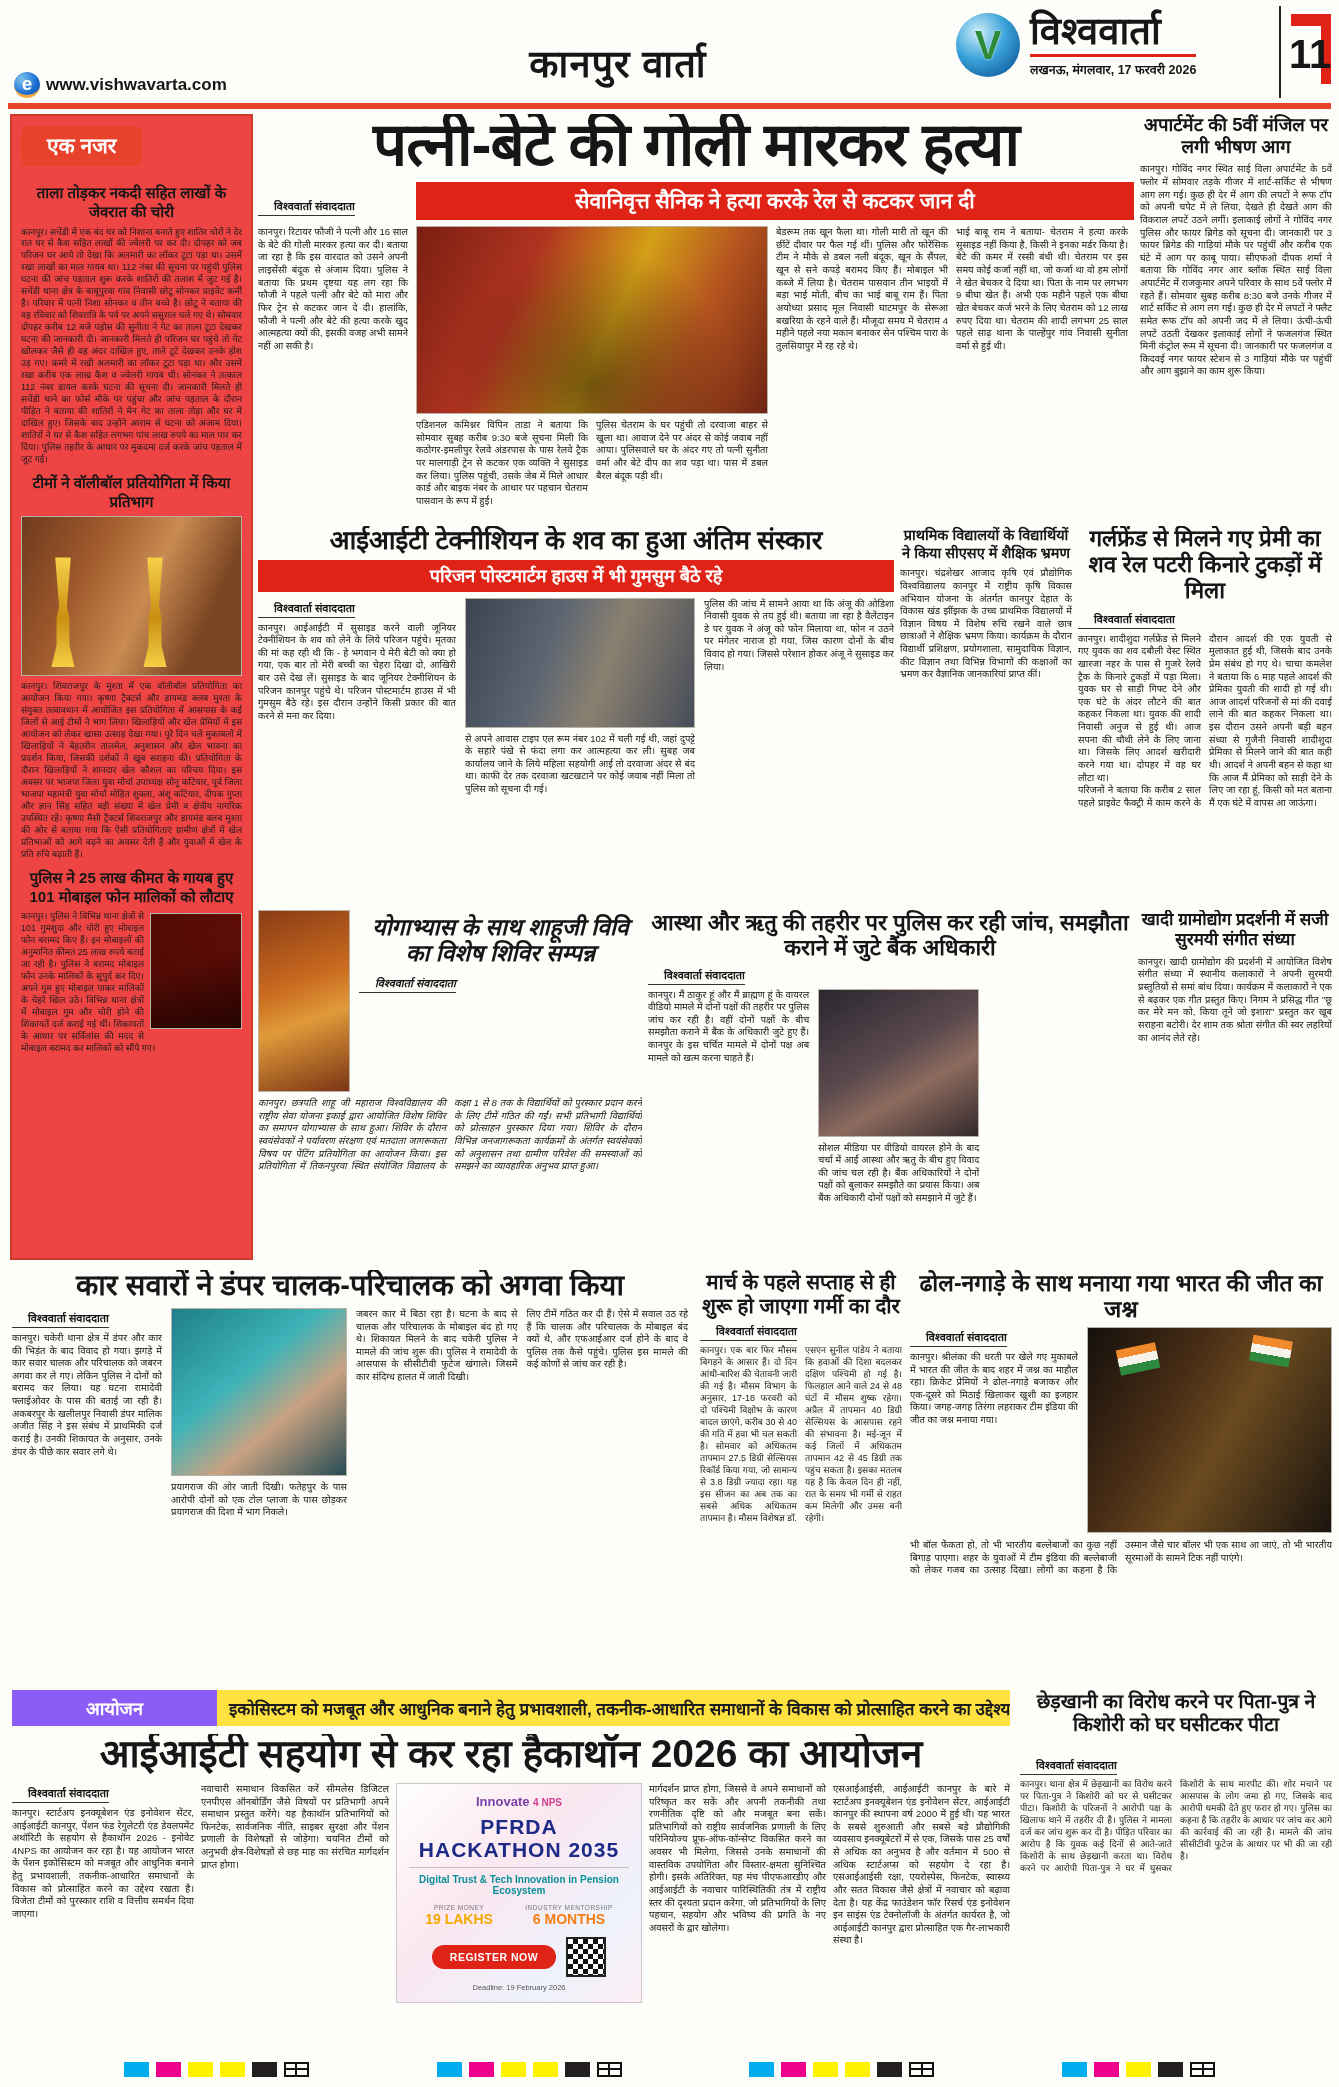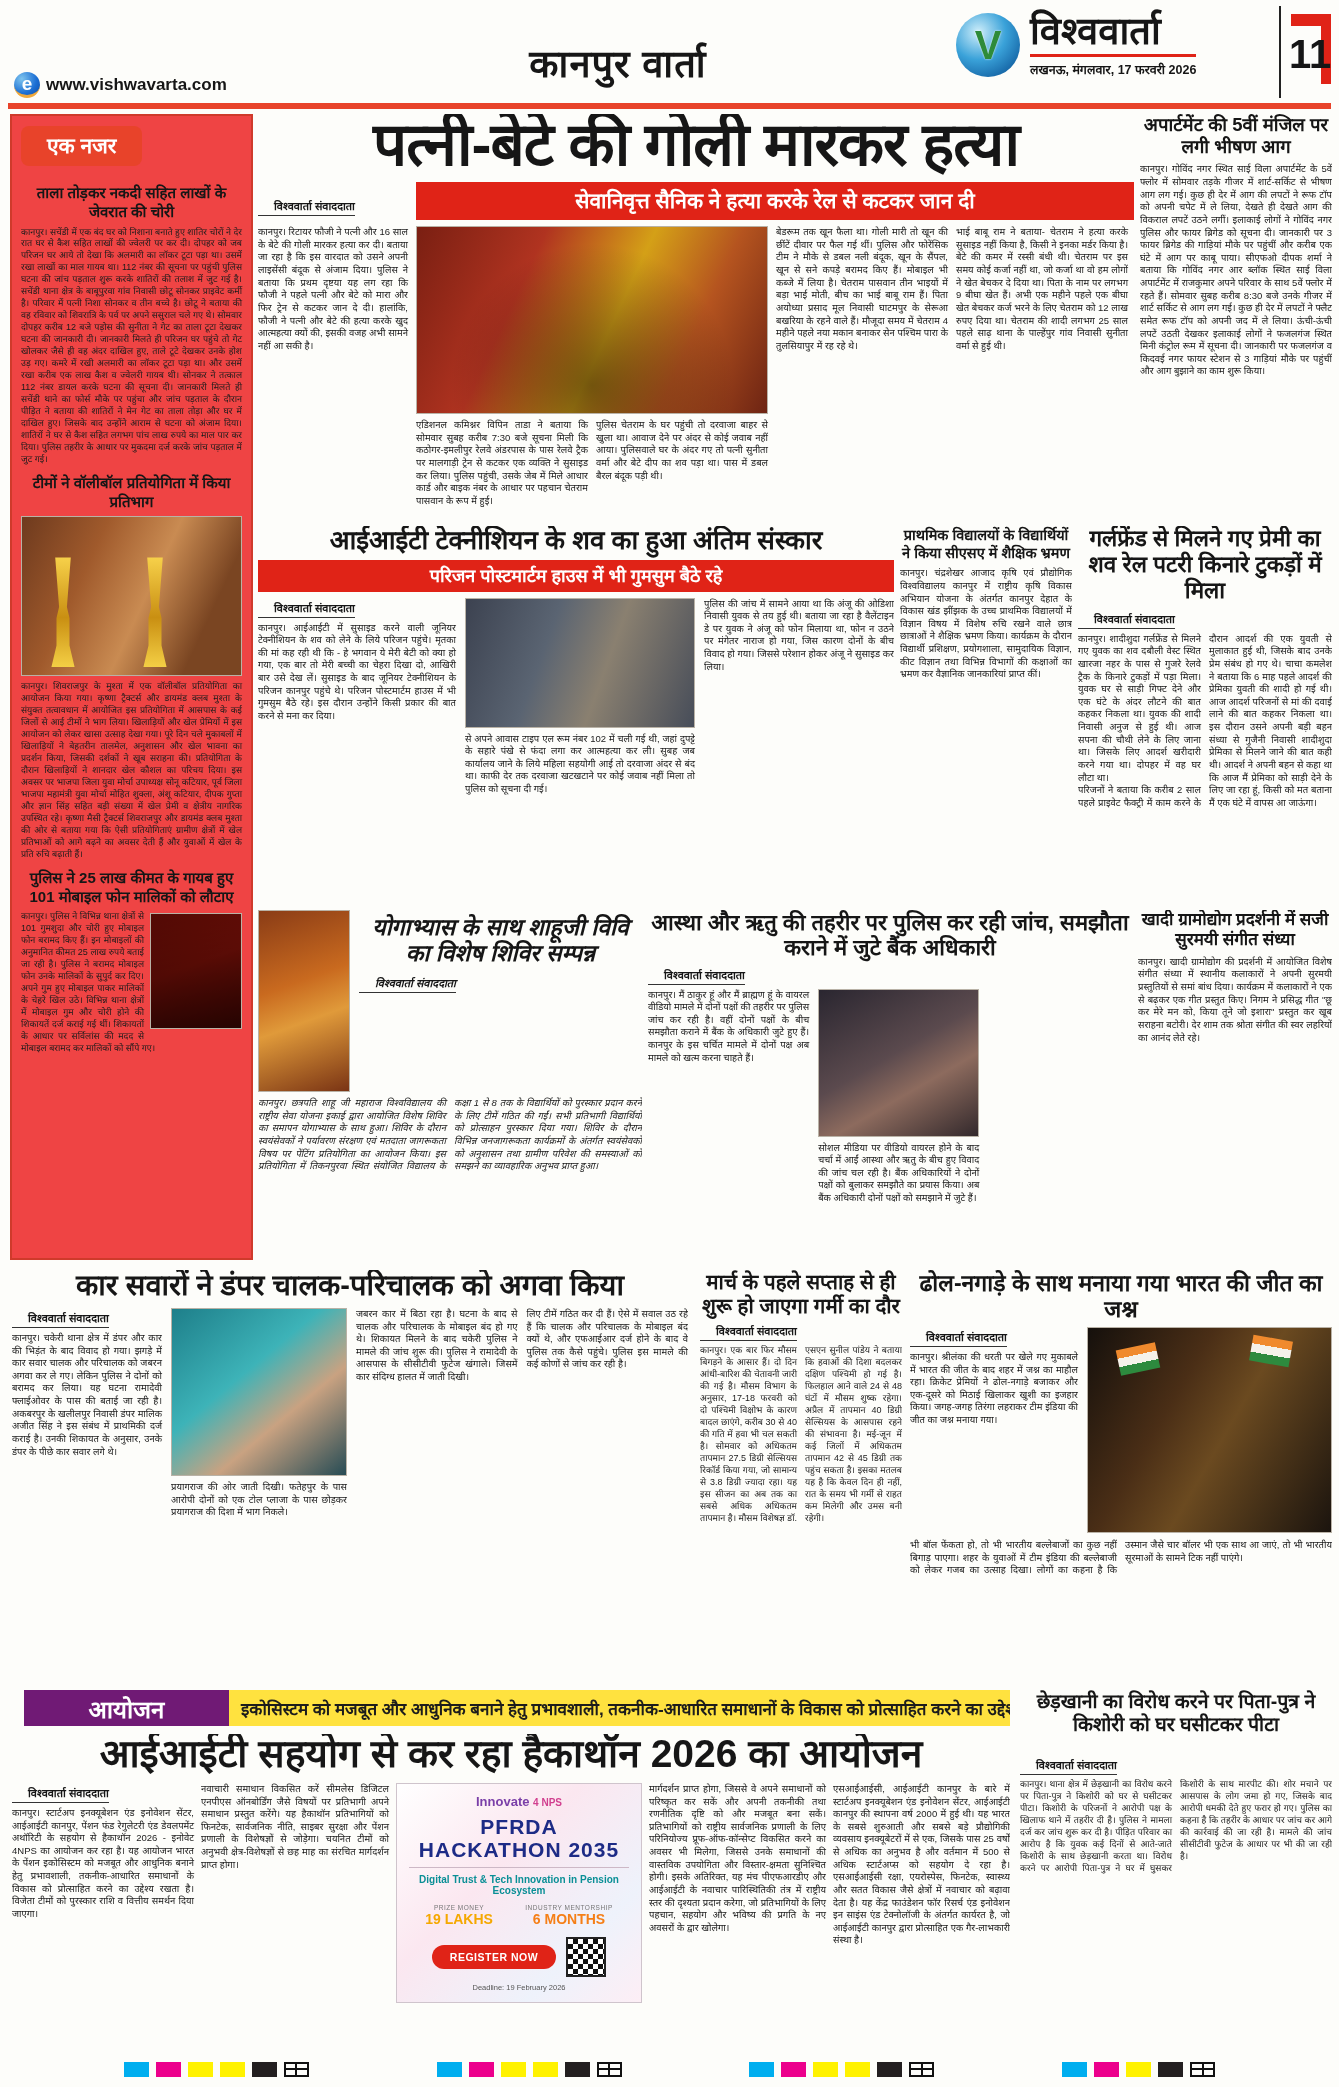--- a/index.html
+++ b/index.html
@@ -113,21 +113,21 @@
   .cri-h { font-size:23px; font-weight:800; text-align:center; line-height:1.15; margin-bottom:4px; }
   .cri-row { display:flex; gap:9px; }
   .cri-row .ctxt { width:168px; flex:none; }
   .ph-crowd { flex:1; height:206px; background:linear-gradient(120deg,#15100c,#4a2e16 35%,#6b4a20 55%,#1b140e); }
   .flagbit { position:absolute; width:40px; height:26px; background:linear-gradient(#f08a2d 33%,#f5f2ea 33% 66%,#2d8a3e 66%); transform:rotate(-12deg); }
   .f1 { left:30px; top:18px; } .f2 { right:40px; top:10px; transform:rotate(10deg); }
   .cri-body2 { margin-top:6px; }
 
   
   .strip { position:absolute; left:12px; top:1690px; width:998px; height:36px; display:flex; }
-  .strip-label { background:#701a75; color:#fff; font-size:24px; font-weight:800; width:205px; display:flex; align-items:center; justify-content:center;margin-left:12px; }
+  .strip-label { background:#8b5cf6; color:#fff; font-size:18px; font-weight:800; width:205px; display:flex; align-items:center; justify-content:center; }
   .strip-text { background:#ffe23f; color:#1c1c1c; flex:1; font-size:17px; font-weight:700; display:flex; align-items:center; padding:0 12px; white-space:nowrap; overflow:hidden; }
   .hack { left:12px; top:1734px; width:998px; height:316px; }
   .hack-h { font-size:39px; font-weight:800; text-align:center; line-height:1.05; margin-bottom:8px; }
   .hack-cols { display:flex; gap:7px; }
   .hack-cols .hc1 { width:182px; flex:none; }
   .hack-cols .hc2 { width:188px; flex:none; }
   .hack-ad { width:246px; flex:none; border:1px solid #cfc4cc; background:linear-gradient(135deg,#ffffff,#fbe7f0 40%,#eef2fb 75%,#fdeef5); padding:10px 12px; text-align:center; }
   .ad-brand { font-size:13px; font-weight:800; color:#7a3fa8; }
   .ad-brand small { color:#d13f8f; font-size:10px; }
   .ad-title { font-size:21px; font-weight:800; color:#1d2b86; letter-spacing:1px; margin-top:6px; line-height:1.1; }
@@ -202,21 +202,21 @@
     <h1 class="lead-h">पत्नी-बेटे की गोली मारकर हत्या</h1>
     <div class="lead-sub">
       <div class="bycell"><span class="byline">विश्ववार्ता संवाददाता</span></div>
       <div class="band">सेवानिवृत्त सैनिक ने हत्या करके रेल से कटकर जान दी</div>
     </div>
     <div class="lead-cols">
       <div class="lc-a btxt">कानपुर। रिटायर फौजी ने पत्नी और 16 साल के बेटे की गोली मारकर हत्या कर दी। बताया जा रहा है कि इस वारदात को उसने अपनी लाइसेंसी बंदूक से अंजाम दिया। पुलिस ने बताया कि प्रथम दृष्टया यह लग रहा कि फौजी ने पहले पत्नी और बेटे को मारा और फिर ट्रेन से कटकर जान दे दी। हालांकि, फौजी ने पत्नी और बेटे की हत्या करके खुद आत्महत्या क्यों की, इसकी वजह अभी सामने नहीं आ सकी है।</div>
       <div class="lc-mid">
         <div class="ph ph-family"></div>
         <div class="mid-cols">
-          <div class="btxt">एडिशनल कमिश्नर विपिन ताडा ने बताया कि सोमवार सुबह करीब 7:30 बजे सूचना मिली कि कठोगर-इमलीपुर रेलवे अंडरपास के पास रेलवे ट्रैक पर मालगाड़ी ट्रेन से कटकर एक व्यक्ति ने सुसाइड कर लिया। पुलिस पहुंची, उसके जेब में मिले आधार कार्ड और बाइक नंबर के आधार पर पहचान चेतराम पासवान के रूप में हुई।</div>
+          <div class="btxt">एडिशनल कमिश्नर विपिन ताडा ने बताया कि सोमवार सुबह करीब 9:30 बजे सूचना मिली कि कठोगर-इमलीपुर रेलवे अंडरपास के पास रेलवे ट्रैक पर मालगाड़ी ट्रेन से कटकर एक व्यक्ति ने सुसाइड कर लिया। पुलिस पहुंची, उसके जेब में मिले आधार कार्ड और बाइक नंबर के आधार पर पहचान चेतराम पासवान के रूप में हुई।</div>
           <div class="btxt">पुलिस चेतराम के घर पहुंची तो दरवाजा बाहर से खुला था। आवाज देने पर अंदर से कोई जवाब नहीं आया। पुलिसवाले घर के अंदर गए तो पत्नी सुनीता वर्मा और बेटे दीप का शव पड़ा था। पास में डबल बैरल बंदूक पड़ी थी।</div>
         </div>
       </div>
       <div class="lc-d btxt">बेडरूम तक खून फैला था। गोली मारी तो खून की छींटें दीवार पर फैल गई थीं। पुलिस और फोरेंसिक टीम ने मौके से डबल नली बंदूक, खून के सैंपल, खून से सने कपड़े बरामद किए हैं। मोबाइल भी कब्जे में लिया है। चेतराम पासवान तीन भाइयों में बड़ा भाई मोती, बीच का भाई बाबू राम हैं। पिता अयोध्या प्रसाद मूल निवासी घाटमपुर के सेरूआ बखरिया के रहने वाले हैं। मौजूदा समय में चेतराम 4 महीने पहले नया मकान बनाकर सेन पश्चिम पारा के तुलसियापुर में रह रहे थे।</div>
       <div class="lc-e btxt">भाई बाबू राम ने बताया- चेतराम ने हत्या करके सुसाइड नहीं किया है, किसी ने इनका मर्डर किया है। बेटे की कमर में रस्सी बंधी थी। चेतराम पर इस समय कोई कर्जा नहीं था, जो कर्जा था वो हम लोगों ने खेत बेचकर दे दिया था। पिता के नाम पर लगभग 9 बीघा खेत हैं। अभी एक महीने पहले एक बीघा खेत बेचकर कर्ज भरने के लिए चेतराम को 12 लाख रुपए दिया था। चेतराम की शादी लगभग 25 साल पहले साढ़ थाना के पाल्हेंपुर गांव निवासी सुनीता वर्मा से हुई थी।</div>
     </div>
   </section>
 
   <section class="art fire">
     <h2 class="fire-h">अपार्टमेंट की 5वीं मंजिल पर लगी भीषण आग</h2>

